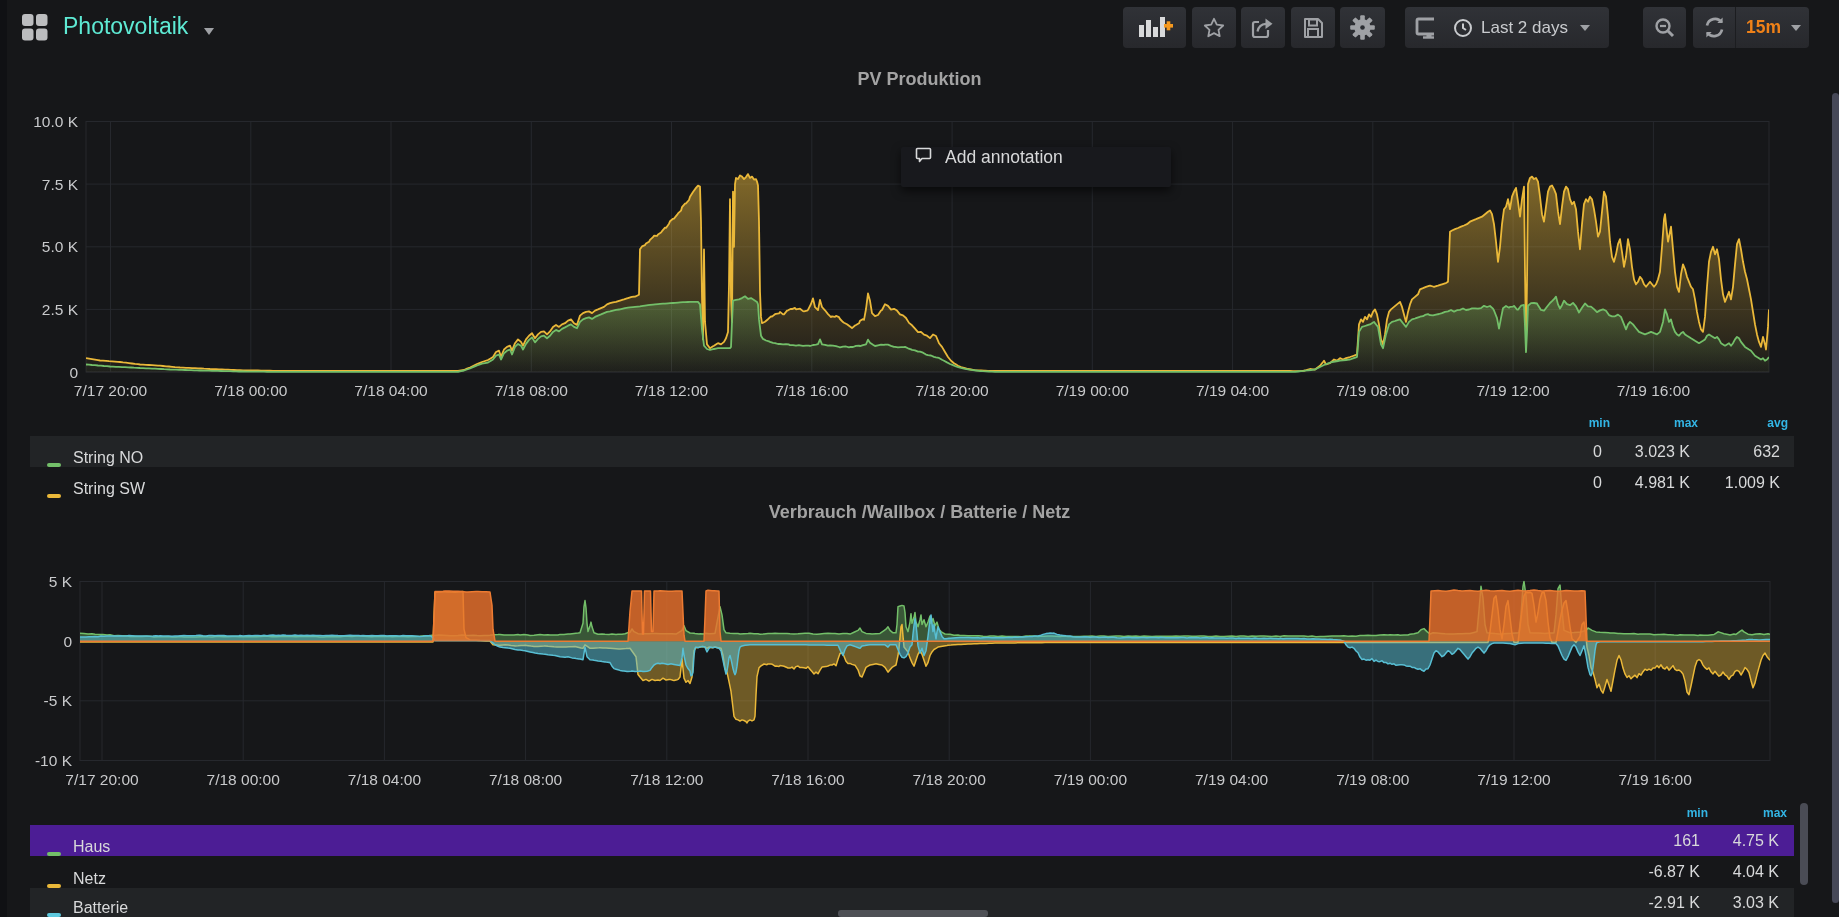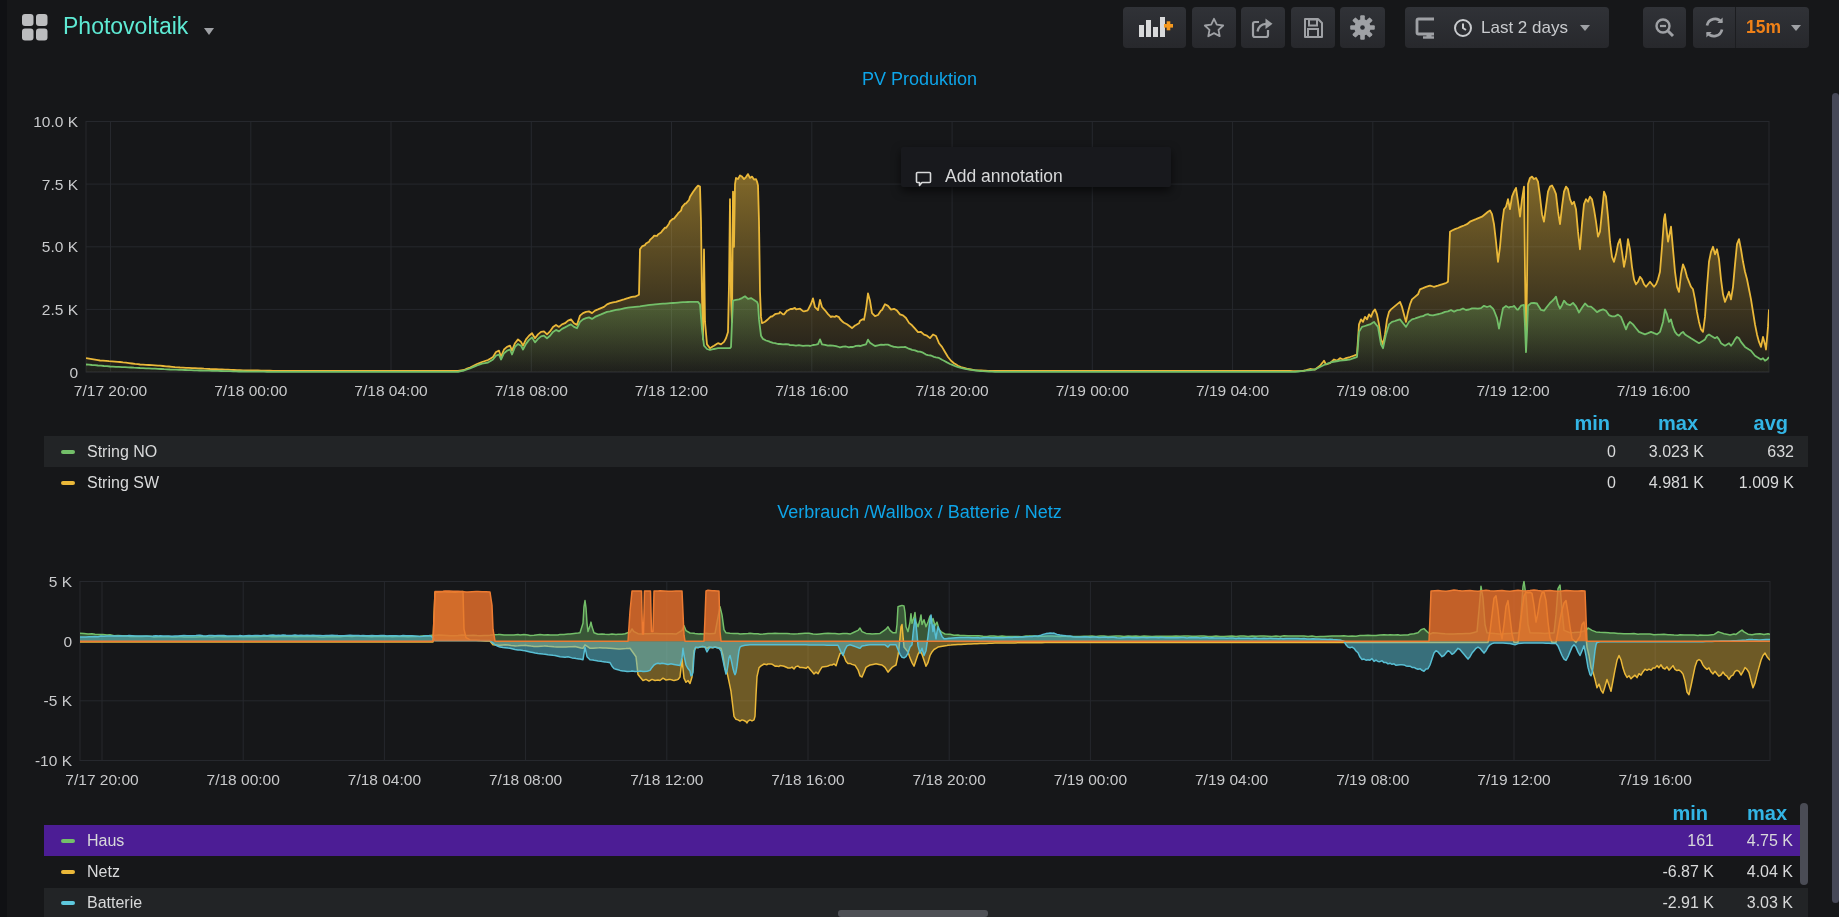--- a/index.html
+++ b/index.html
@@ -1,25 +1,25 @@
 <!DOCTYPE html>
 <html><head><meta charset="utf-8"><style>
 *{margin:0;padding:0;box-sizing:border-box}
 html,body{width:1839px;height:917px;overflow:hidden;background:#161719;
 font-family:"Liberation Sans",sans-serif;position:relative}
 .abs{position:absolute}
 .btn{position:absolute;top:7px;height:41px;background:linear-gradient(#303237,#27282c);border-radius:4px;
 display:flex;align-items:center;justify-content:center}
-.legrow{position:absolute;left:44px;width:1764px;display:flex;align-items:center}
+.legrow{position:absolute;left:30px;width:1764px;display:flex;align-items:flex-end}
 .sw{width:14px;height:4px;border-radius:2px;margin-left:17px;margin-right:12px}
 .lab{font-size:16px;color:#d8d9da}
 .val{position:absolute;top:0;height:100%;display:flex;align-items:center;justify-content:flex-end;
 font-size:16px;color:#d8d9da}
-.hdr{position:absolute;height:20px;line-height:20px;text-align:right;font-size:20px;font-weight:700;color:#33b5e5}
-.ptitle{position:absolute;width:100%;text-align:center;font-size:18px;font-weight:400;color:#0ea5e9}
+.hdr{position:absolute;height:20px;line-height:20px;text-align:right;font-size:12px;font-weight:700;color:#33b5e5}
+.ptitle{position:absolute;width:100%;text-align:center;font-size:18px;font-weight:700;color:#a3a3a3}
 </style></head><body>
 <svg width="1839" height="917" viewBox="0 0 1839 917" style="position:absolute;left:0;top:0">
     <defs>
       <linearGradient id="gy1" x1="0" y1="121.5" x2="0" y2="372.0" gradientUnits="userSpaceOnUse">
         <stop offset="0" stop-color="#eab839" stop-opacity="0.63"></stop>
         <stop offset="1" stop-color="#eab839" stop-opacity="0.03"></stop>
       </linearGradient>
       <linearGradient id="gg1" x1="0" y1="294.345" x2="0" y2="372.0" gradientUnits="userSpaceOnUse">
         <stop offset="0" stop-color="#73bf69" stop-opacity="0.33"></stop>
         <stop offset="1" stop-color="#73bf69" stop-opacity="0.02"></stop>
@@ -250,21 +250,21 @@
 <div class="val" style="left:1669px;width:80px">4.04 K</div>
 </div>
 <div class="legrow" style="top:888px;height:29px;background:#222426">
 <div class="sw" style="background:#5ec8dd"></div>
     <span class="lab">Batterie</span>
 <div class="val" style="left:1590px;width:80px">-2.91 K</div>
 <div class="val" style="left:1669px;width:80px">3.03 K</div>
 </div>
 
 <div class="abs" style="left:901px;top:147px;width:270px;height:40px;background:#18191d;border-radius:2px;
-box-shadow:0 4px 10px rgba(0,0,0,0.6);display:flex;align-items:flex-end">
+box-shadow:0 4px 10px rgba(0,0,0,0.6);display:flex;align-items:flex-start">
 <svg width="17" height="16" viewBox="0 0 17 16" style="margin-left:14px">
 <path d="M2.5 1.5h12a1 1 0 0 1 1 1v8a1 1 0 0 1-1 1H7l-2.5 3v-3h-2a1 1 0 0 1-1-1v-8a1 1 0 0 1 1-1z" fill="none" stroke="#d8d9da" stroke-width="1.6" stroke-linejoin="round"></path>
     </svg>
 <span style="margin-left:13px;font-size:17.5px;color:#d8d9da">Add annotation</span>
 </div>
 
 <div class="abs" style="left:1832px;top:93px;width:7px;height:810px;background:#464857;border-radius:4px"></div>
 <div class="abs" style="left:1800px;top:803px;width:8px;height:82px;background:#4a4c55;border-radius:4px"></div>
 <div class="abs" style="left:838px;top:910px;width:150px;height:7px;background:#4e5055;border-radius:3px"></div>
 </body></html>

